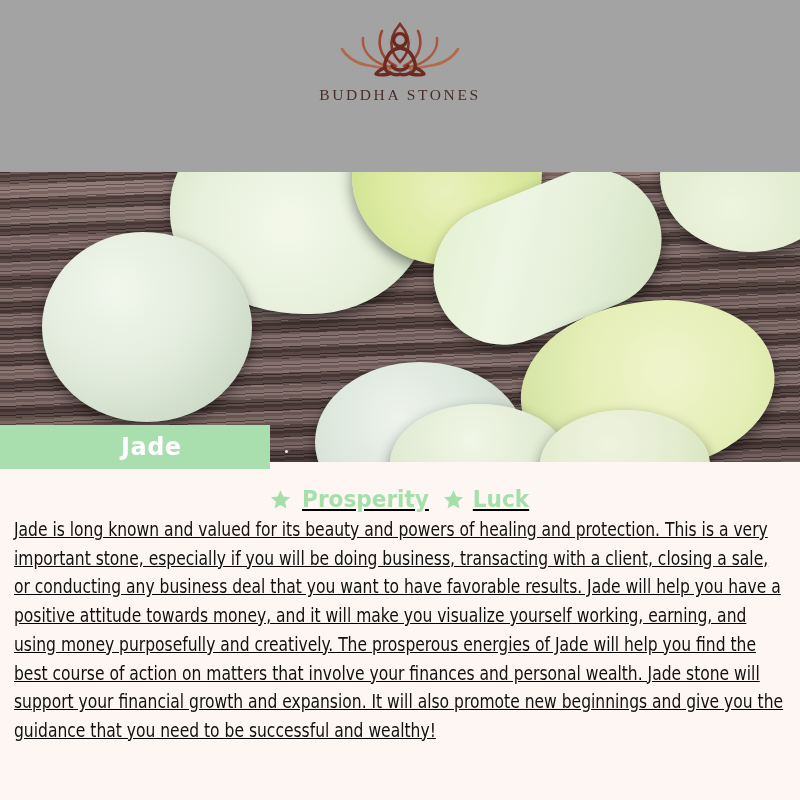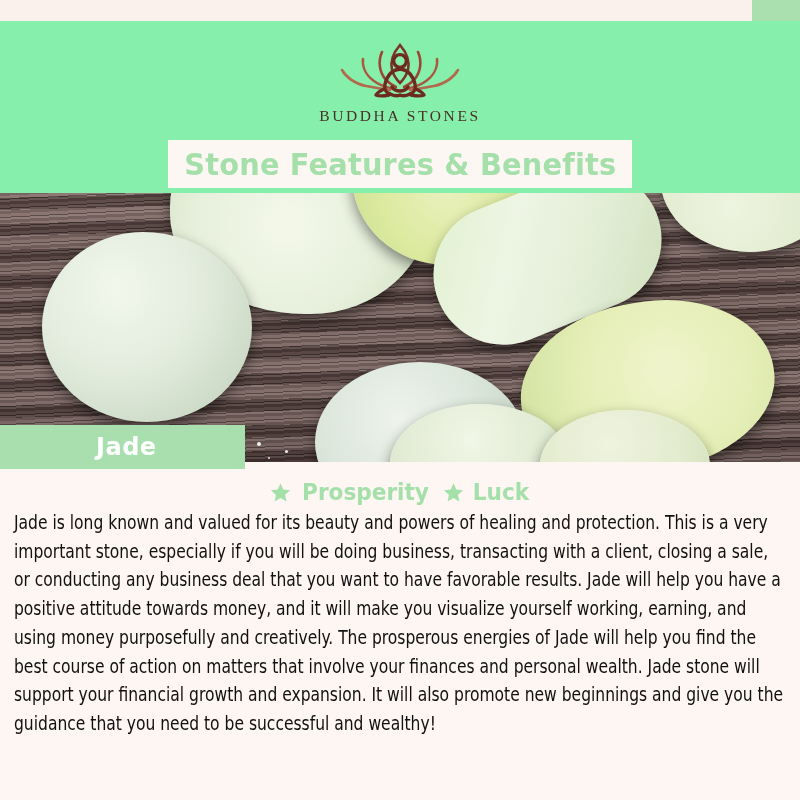--- a/index.html
+++ b/index.html
@@ -74,22 +74,21 @@
     height: 62px;
     background: #bfe5c2;
     clip-path: polygon(0 0, 740px 0, 800px 34px, 800px 100%, 0 100%);
   }
 
   
   .header {
     position: relative;
     z-index: 3;
     height: 172px;
-    background: #86efac;
-    margin-top: 21px;
+    background: #a3a3a3;
   }
   .logo-wrap {
     position: absolute;
     left: 0;
     right: 0;
     top: 18px;
     display: flex;
     flex-direction: column;
     align-items: center;
   }
@@ -216,20 +215,21 @@
   .jade-band {
     position: absolute;
     left: 0;
     top: 425px;
     width: 245px;
     height: 44px;
     background: #a9dfae;
     display: flex;
     align-items: center;
     z-index: 5;
+    padding-left: 25px;
   }
   .jade-label {
     margin-left: 96px;
     font-family: "DejaVu Sans", sans-serif;
     font-weight: bold;
     font-size: 24px;
     color: #ffffff;
     letter-spacing: .5px;
   }
 
@@ -239,22 +239,23 @@
     left: 0;
     top: 462px;
     width: 800px;
     height: 338px;
     background: #fdf6f2;
     z-index: 3;
   }
   .content {
     position: absolute;
     left: 14px;
-    top: 17px;
+    top: 24px;
     width: 772px;
+    text-decoration: underline;
   }
   .keywords {
     display: flex;
     justify-content: center;
     align-items: center;
     gap: 10px;
     margin-bottom: 4px;
   }
   .kw {
     display: flex;
@@ -317,23 +318,20 @@
           <path d="M68 30 C76 31, 81 37, 83 45 C84 50, 82 54, 78 55"></path>
           <path d="M52 50 C48 52, 45 54, 44 56 C46 57, 52 57, 57 56"></path>
           <path d="M84 50 C88 52, 91 54, 92 56 C90 57, 84 57, 79 56"></path>
           <path d="M58 55 C62 57, 66 57, 68 56 C70 57, 74 57, 78 55"></path>
           <path d="M60 48 C62 51, 66 52, 68 52 C70 52, 74 51, 76 48"></path>
         </g>
       </svg>
       <div class="logo-text">BUDDHA STONES</div>
     </div>
 
-    <div class="title-banner">
-      <div class="title-text">Stone Features &amp; Benefits</div>
-    </div>
   </div>
 
   <div class="photo">
     <div class="wood"></div>
     <div class="stone s2"></div>
     <div class="stone s3"></div>
     <div class="stone s9"></div>
     <div class="stone s4"></div>
     <div class="stone s1"></div>
     <div class="stone s5"></div>

